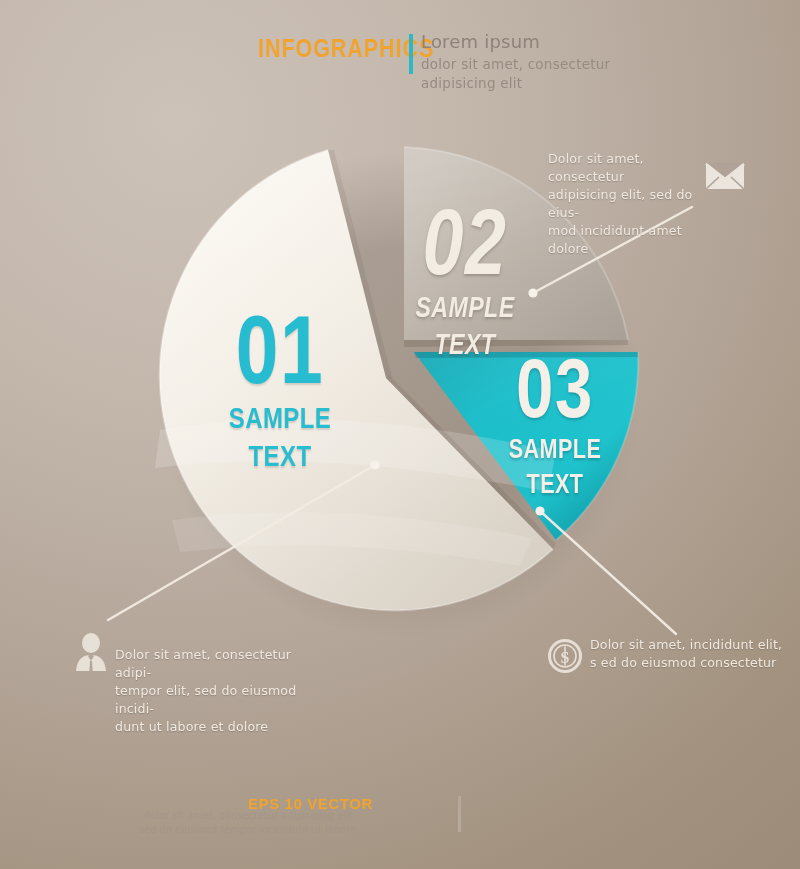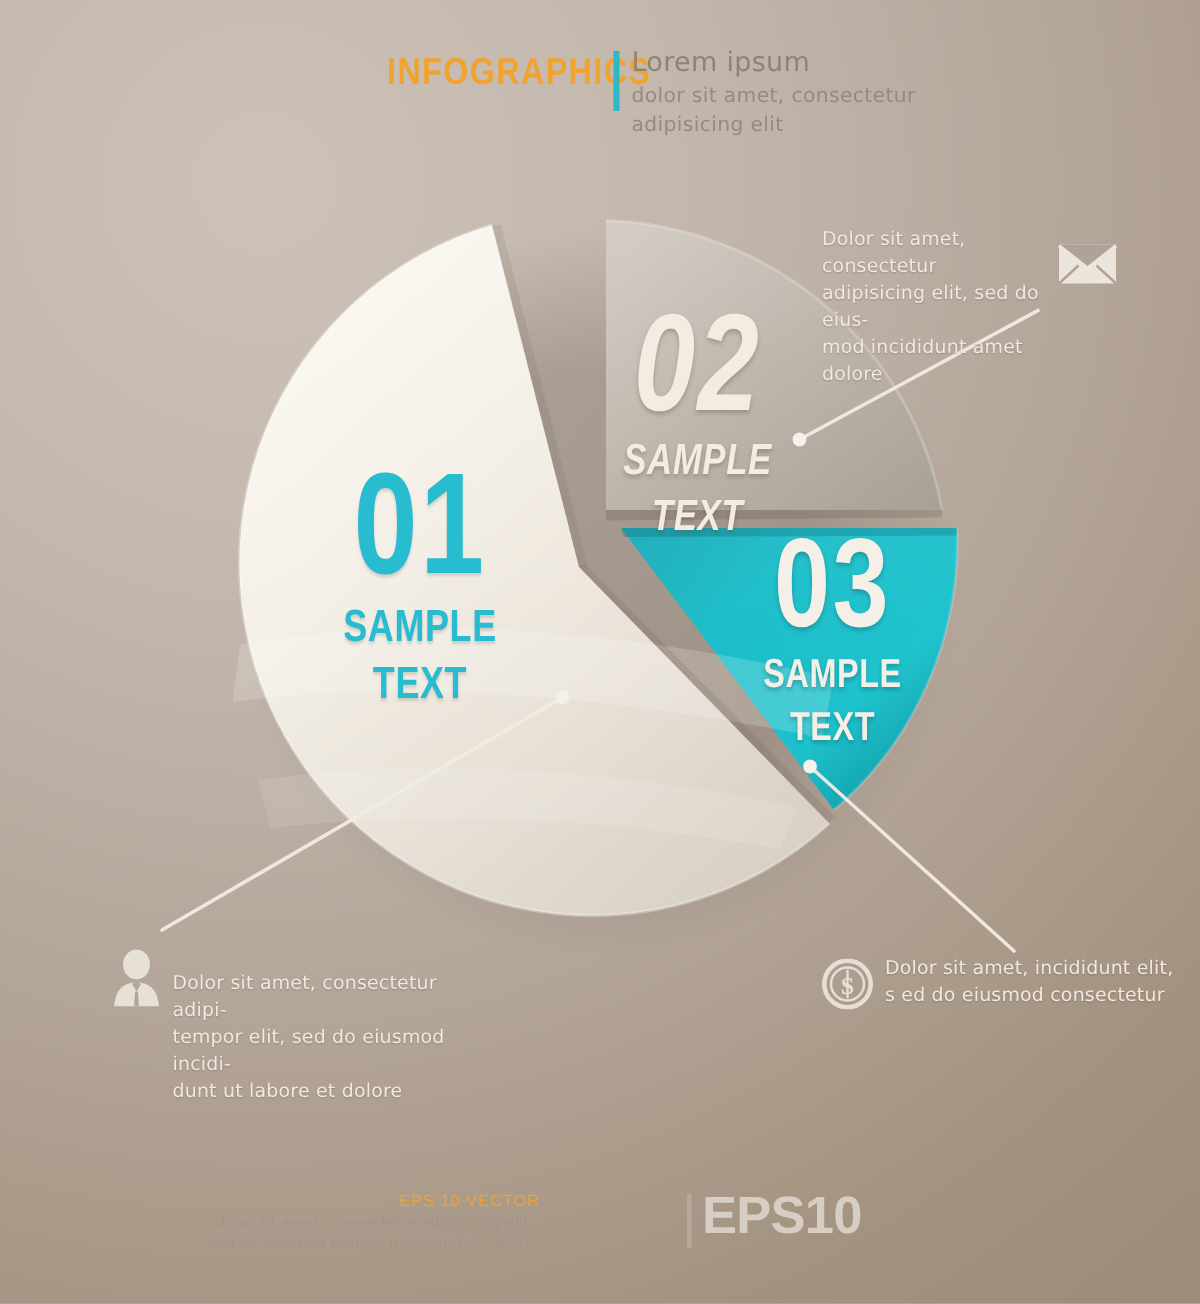--- a/index.html
+++ b/index.html
@@ -80,23 +80,23 @@
   #co-bl .co-text{position:absolute;left:40px;top:0;width:215px;margin-top:16px;}
   #co-bl .co-icon{left:0px;top:3px;}
 
   #co-br{left:548px;top:636px;width:240px;}
   #co-br .co-text{position:absolute;left:42px;top:0;width:195px;}
   #co-br .co-icon{left:0px;top:3px;}
 
   
   #footer{position:absolute;left:250px;top:795px;width:310px;height:48px;}
   .ft-eps-title{
-    position:absolute;right:200px;top:0;white-space:nowrap;
-    font-family:"Liberation Sans Narrow","Liberation Sans",sans-serif;
-    font-weight:normal;font-size:11px;letter-spacing:.6px;color:#f0a32e;
+    position:absolute;right:187px;top:0;white-space:nowrap;
+    font-family:"Liberation Sans Narrow","Liberation Sans",sans-serif;
+    font-weight:bold;font-size:15px;letter-spacing:.6px;color:#f0a32e;
   }
   .ft-sub{
     position:absolute;right:204px;top:14px;width:220px;text-align:right;
     font-family:"DejaVu Sans",sans-serif;font-size:9.6px;line-height:1.5;
     color:#a2968a;letter-spacing:.15px;
   }
   .ft-bar{position:absolute;left:208px;top:1px;width:3px;height:36px;background:#b5a99d;}
   .ft-eps{
     position:absolute;left:218px;top:-4px;
     font-family:"Liberation Sans",sans-serif;font-weight:bold;
@@ -261,16 +261,15 @@
     </div>
   </div>
 
   <div id="footer">
     <div class="ft-eps-title">EPS 10 VECTOR</div>
     <div class="ft-sub">
       <div>dolor sit amet, consectetur adipisicing elit,</div>
       <div>sed do eiusmod tempor incididunt ut labore</div>
     </div>
     <div class="ft-bar"></div>
-    <div class="ft-eps">EPS10</div>
   </div>
 
 </div>
 
 </body></html>

